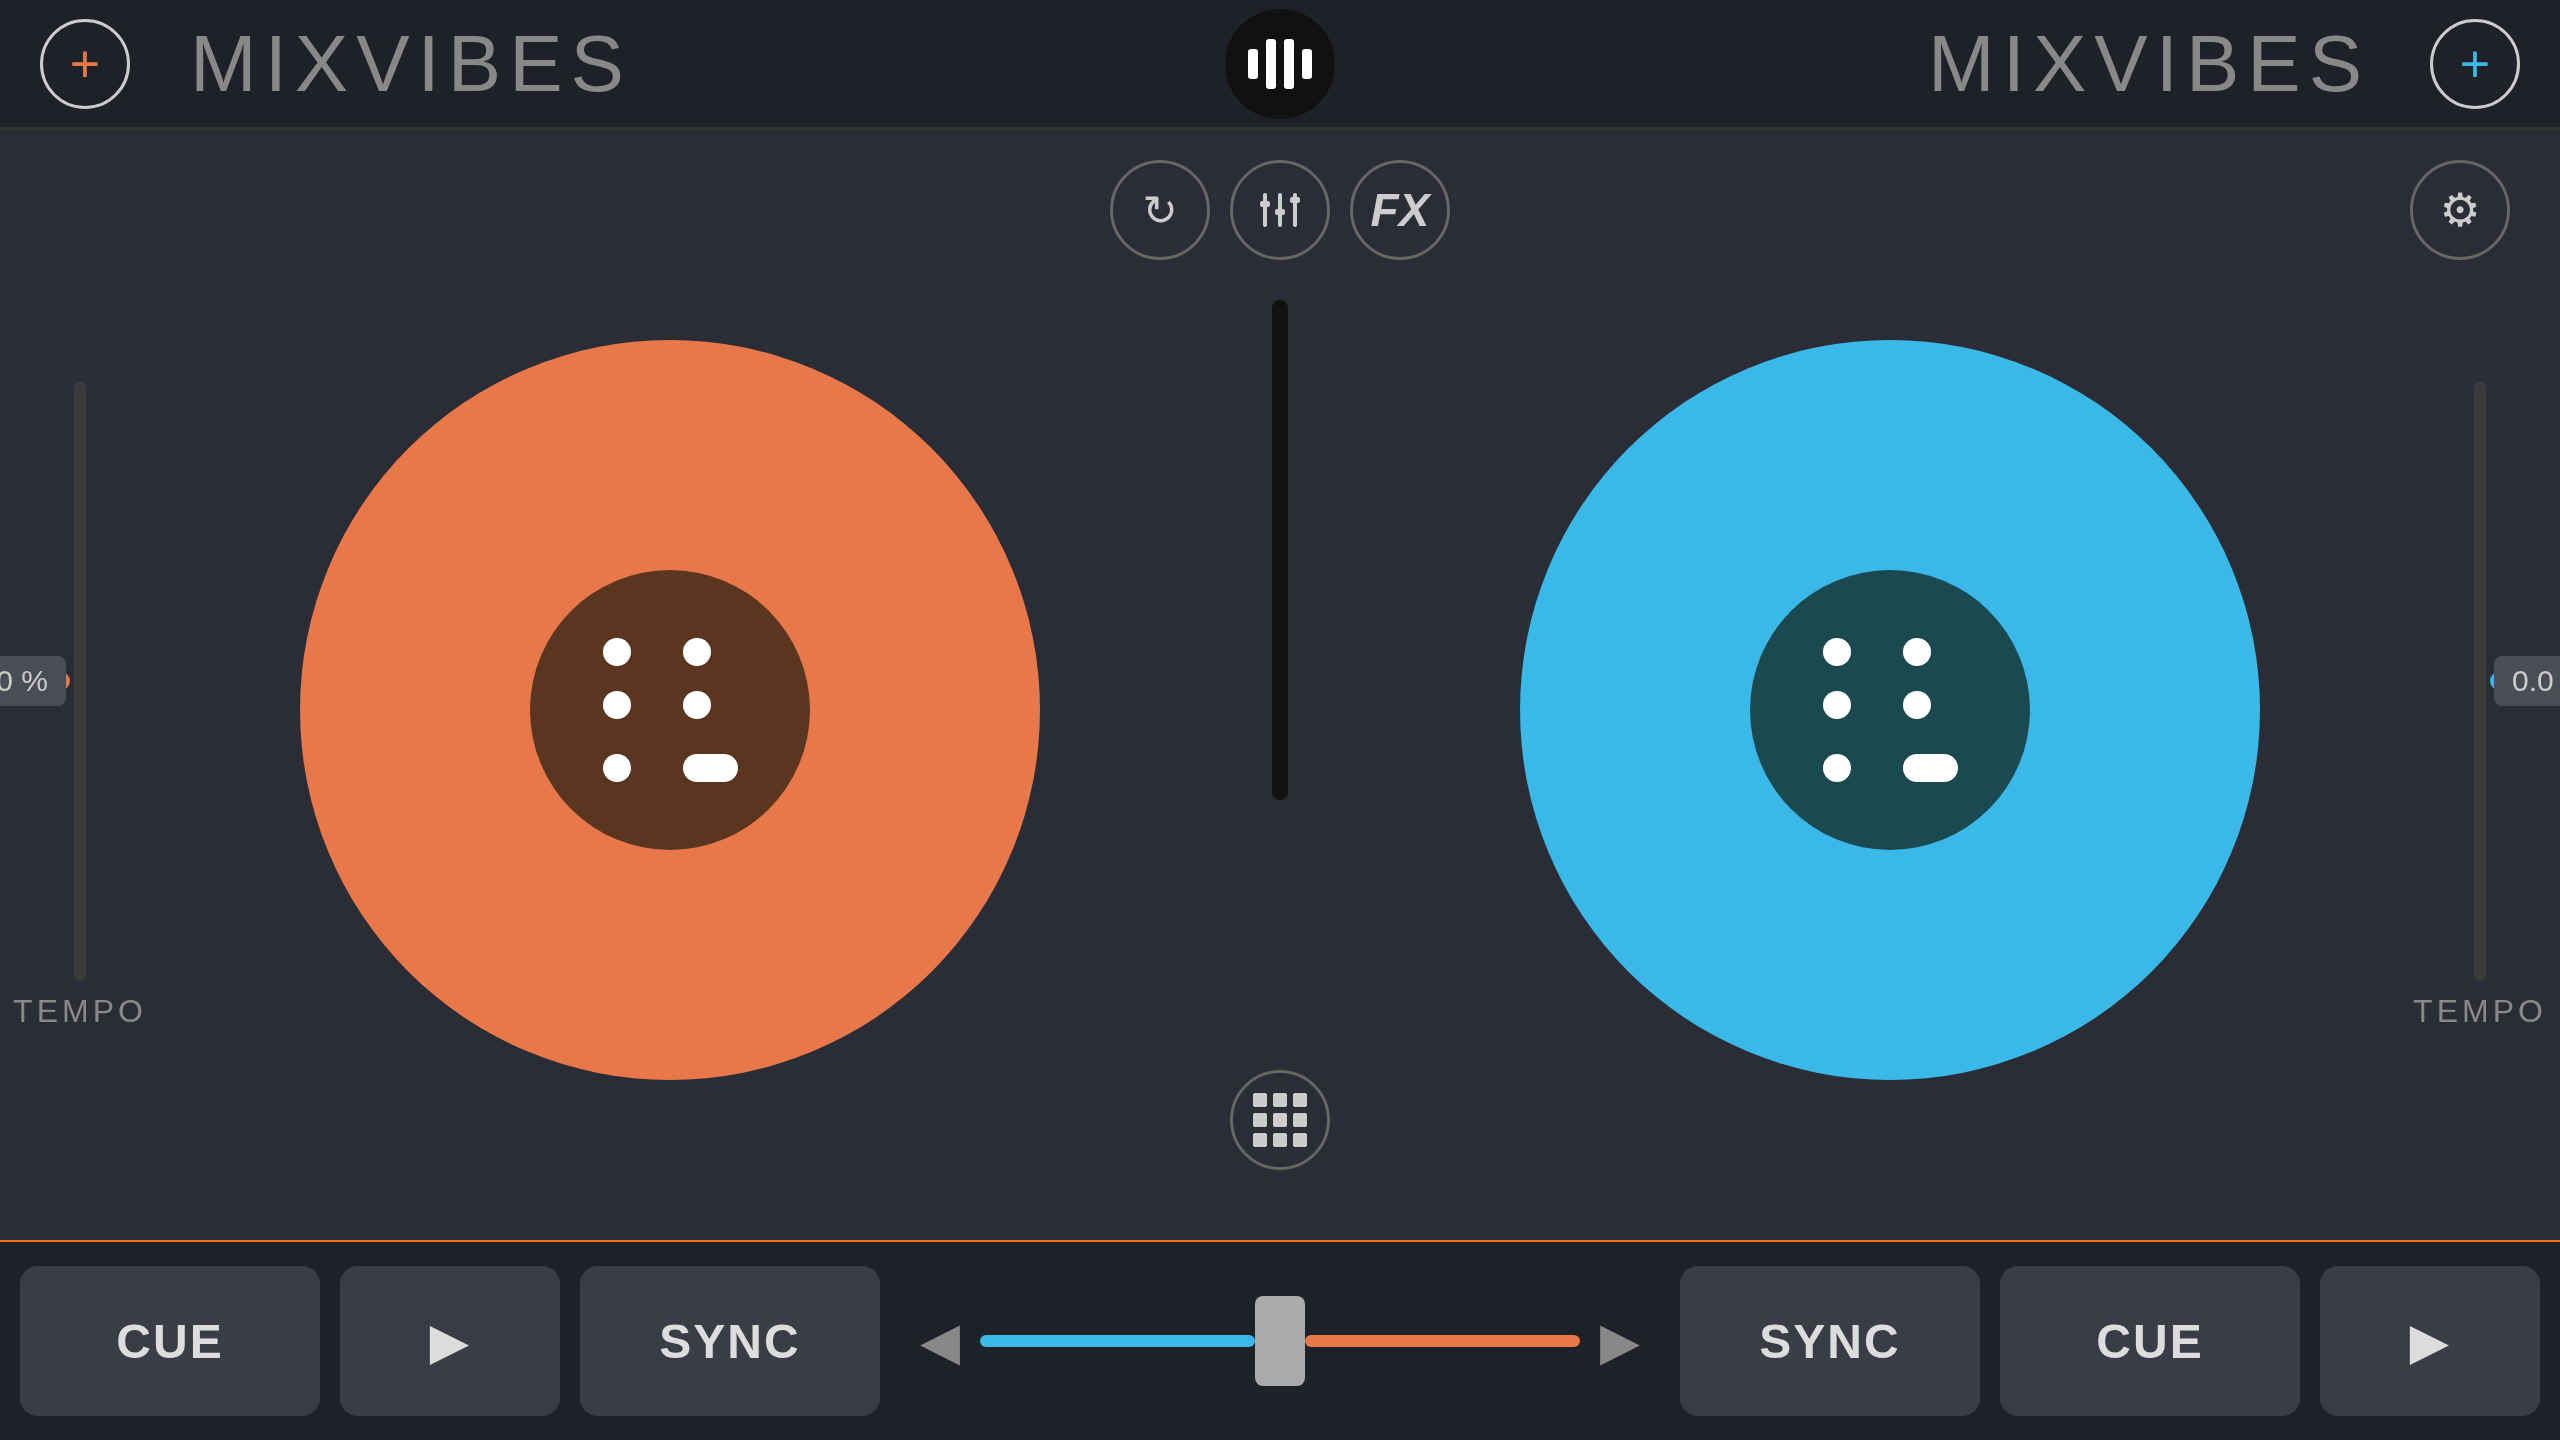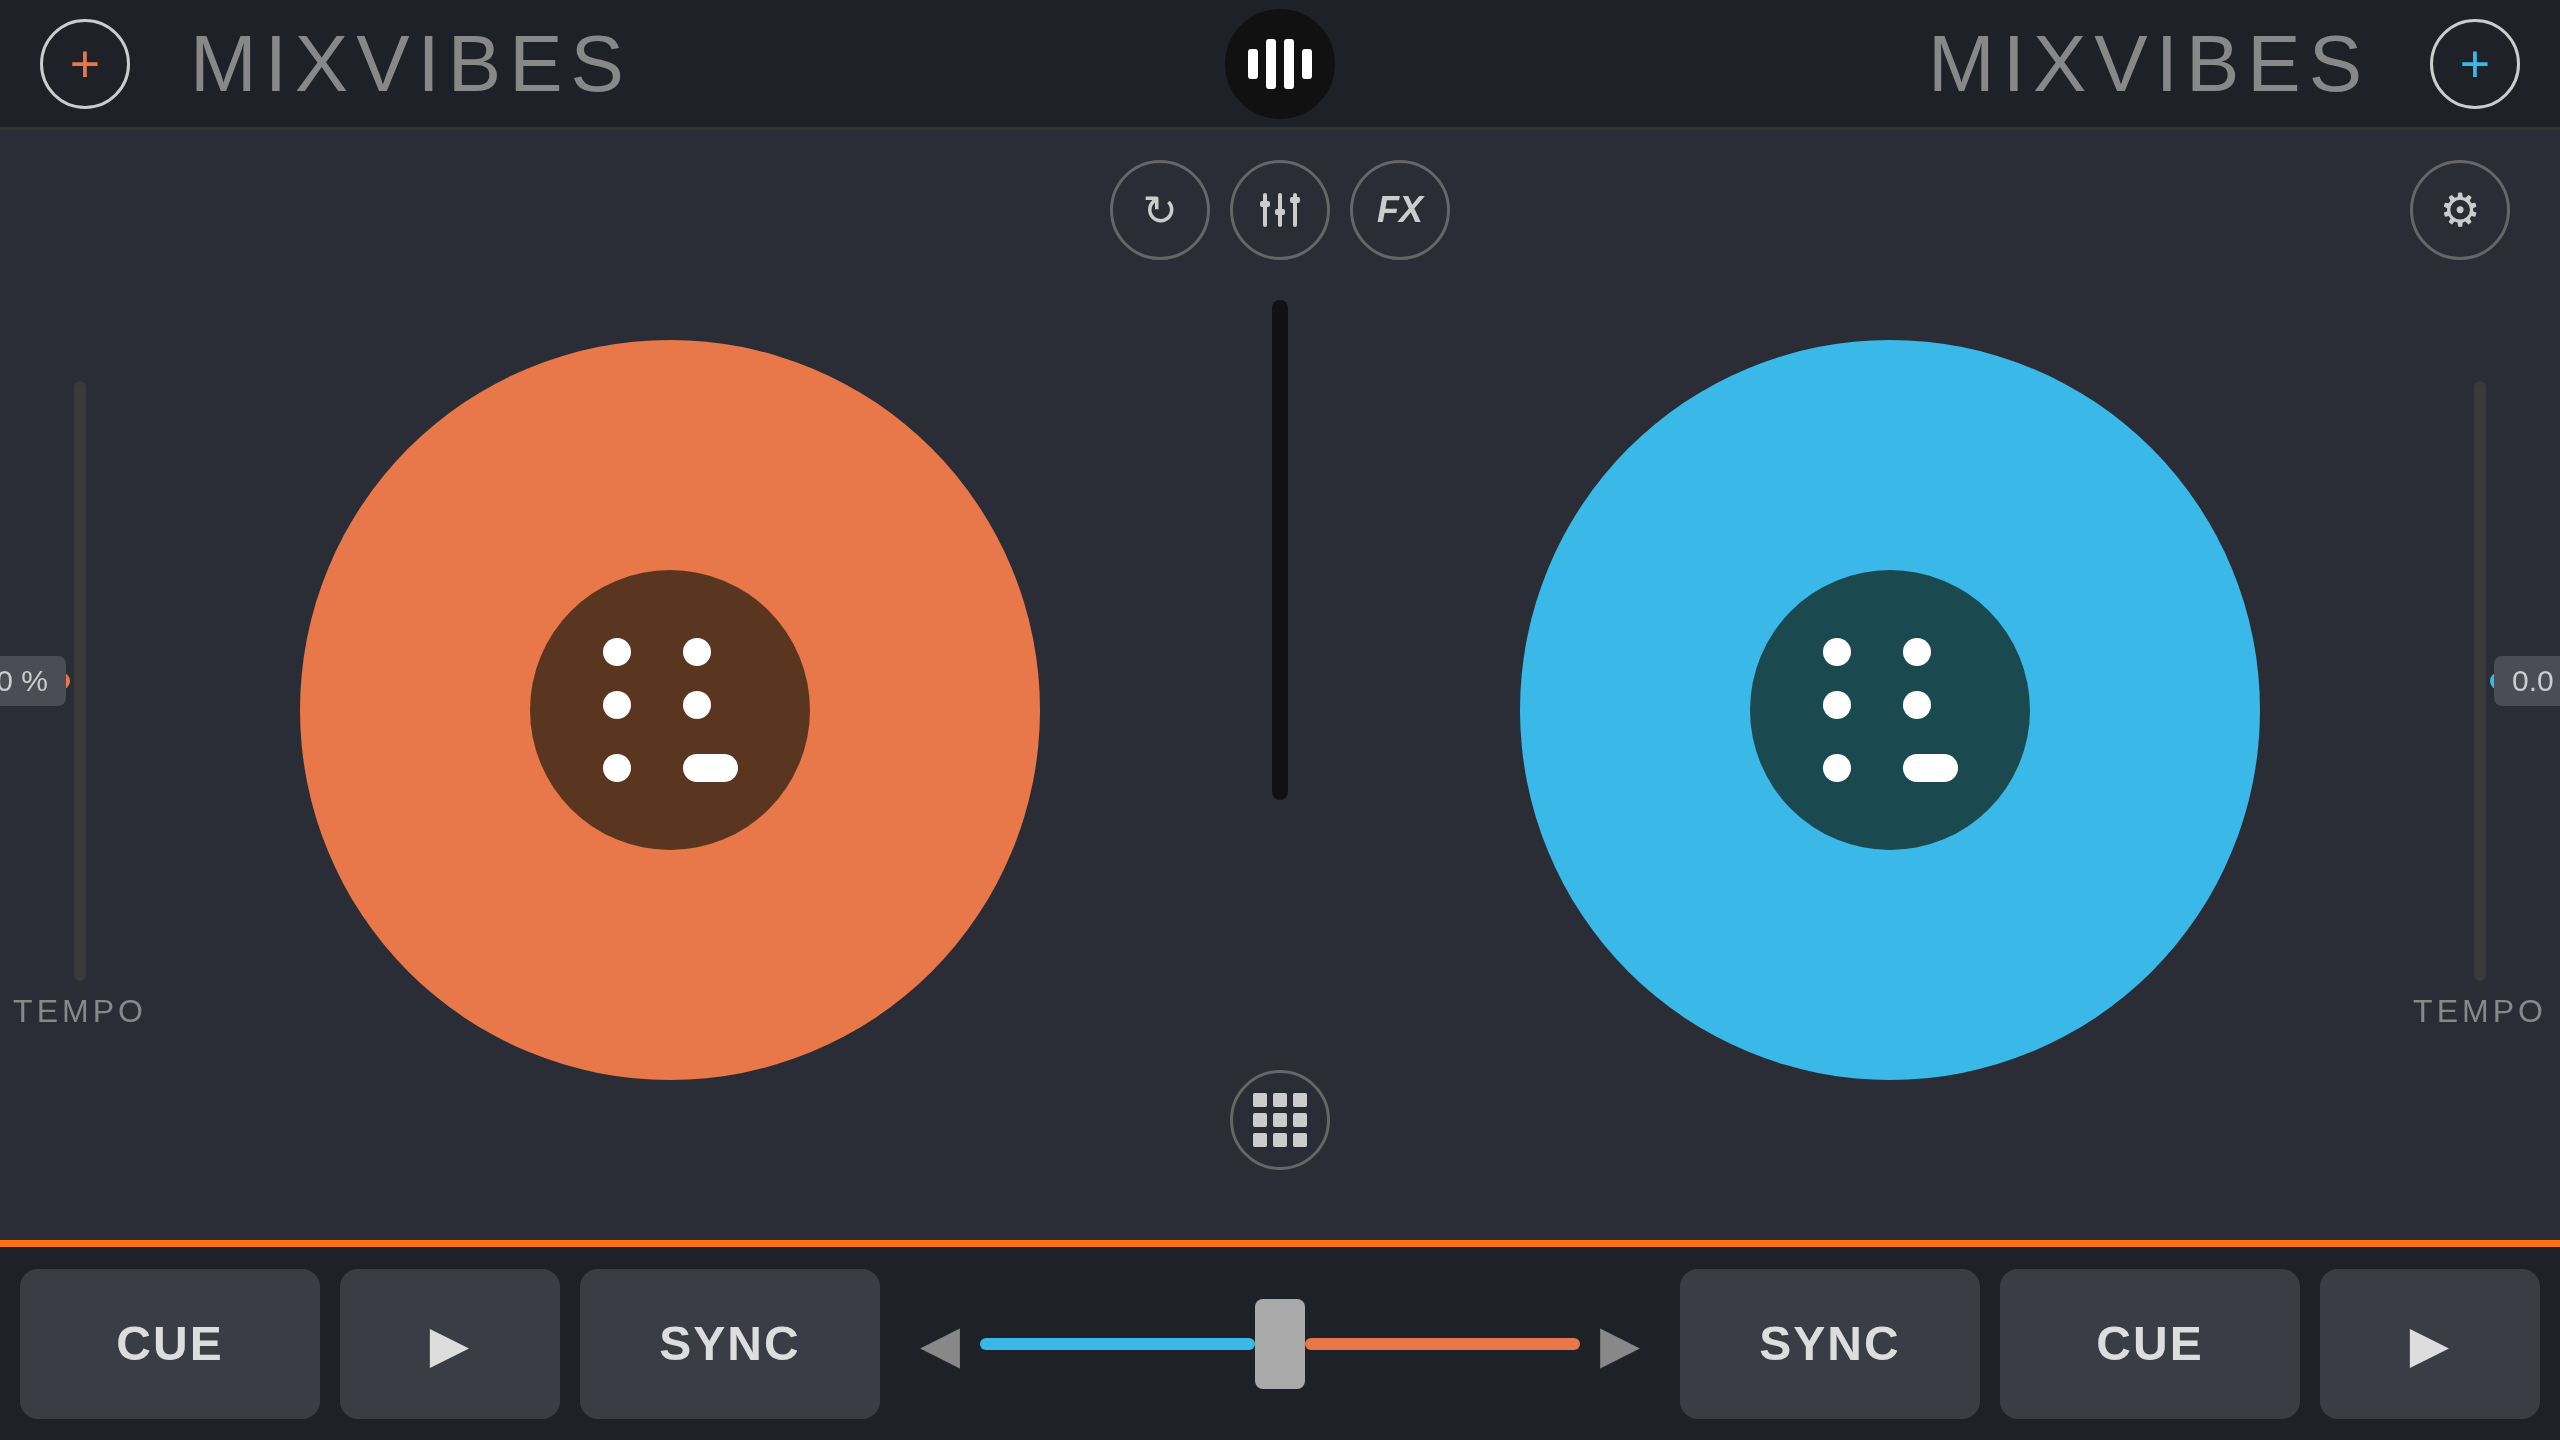--- a/index.html
+++ b/index.html
@@ -100,21 +100,21 @@
       border: 3px solid #666;
       background: transparent;
       display: flex;
       align-items: center;
       justify-content: center;
       cursor: pointer;
       color: #ccc;
       font-size: 36px;
     }
     .fx-btn {
-      font-size: 36px;
+      font-size: 46px;
       font-weight: bold;
       font-style: italic;
     }
     .gear-btn {
       position: absolute;
       right: 50px;
       top: 30px;
       width: 100px;
       height: 100px;
     }
@@ -220,21 +220,21 @@
     }
 
     
     .bottom-bar {
       height: 200px;
       background: #1e2128;
       display: flex;
       align-items: center;
       padding: 0 20px;
       gap: 20px;
-      border-top: 7px solid #f97316;
+      border-top: 2px solid #f97316;
     }
     .transport-btn {
       height: 150px;
       border-radius: 18px;
       background: #3a3d45;
       border: none;
       cursor: pointer;
       display: flex;
       align-items: center;
       justify-content: center;

